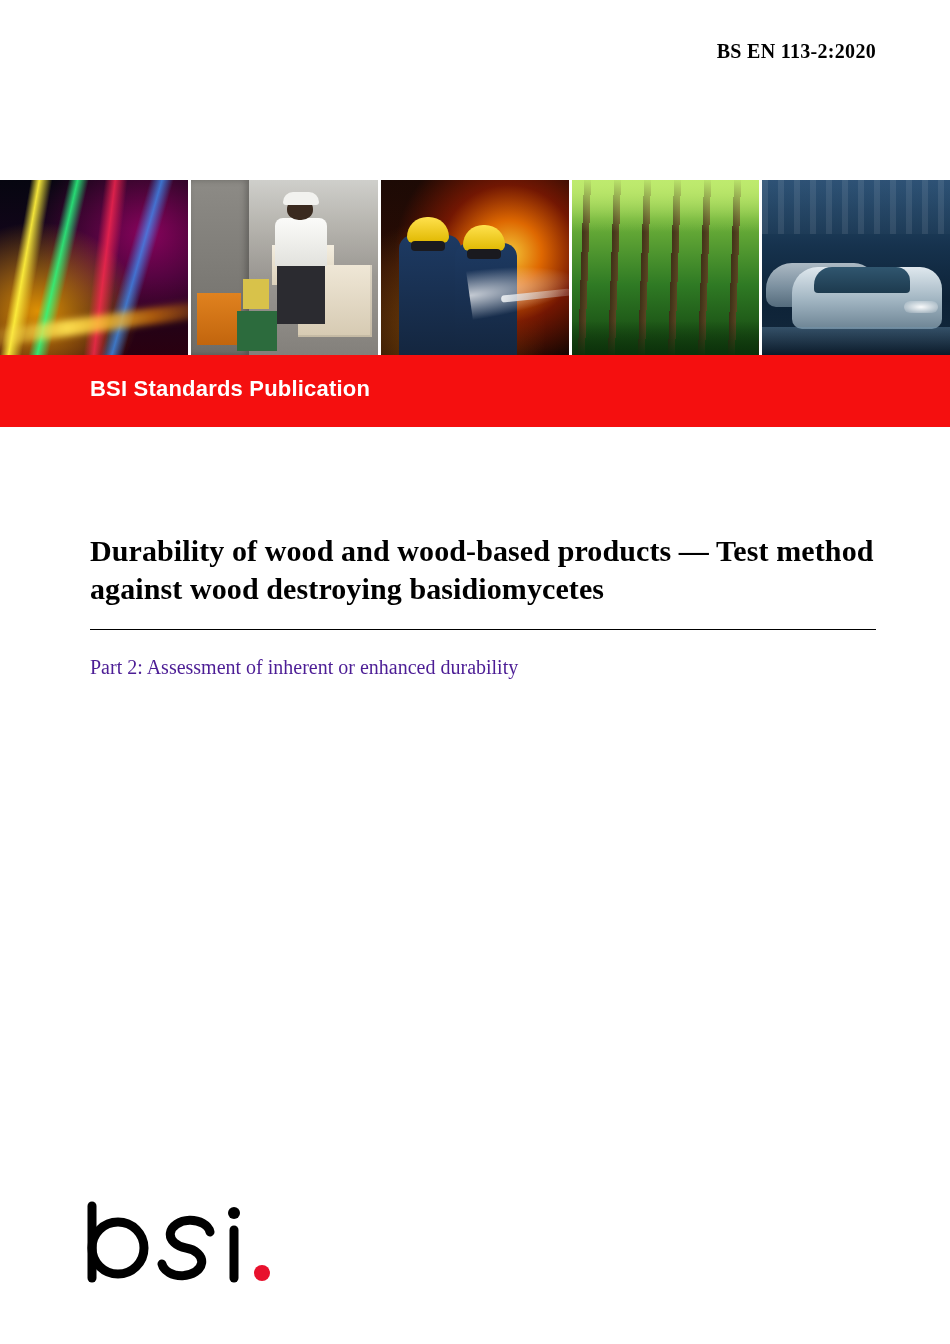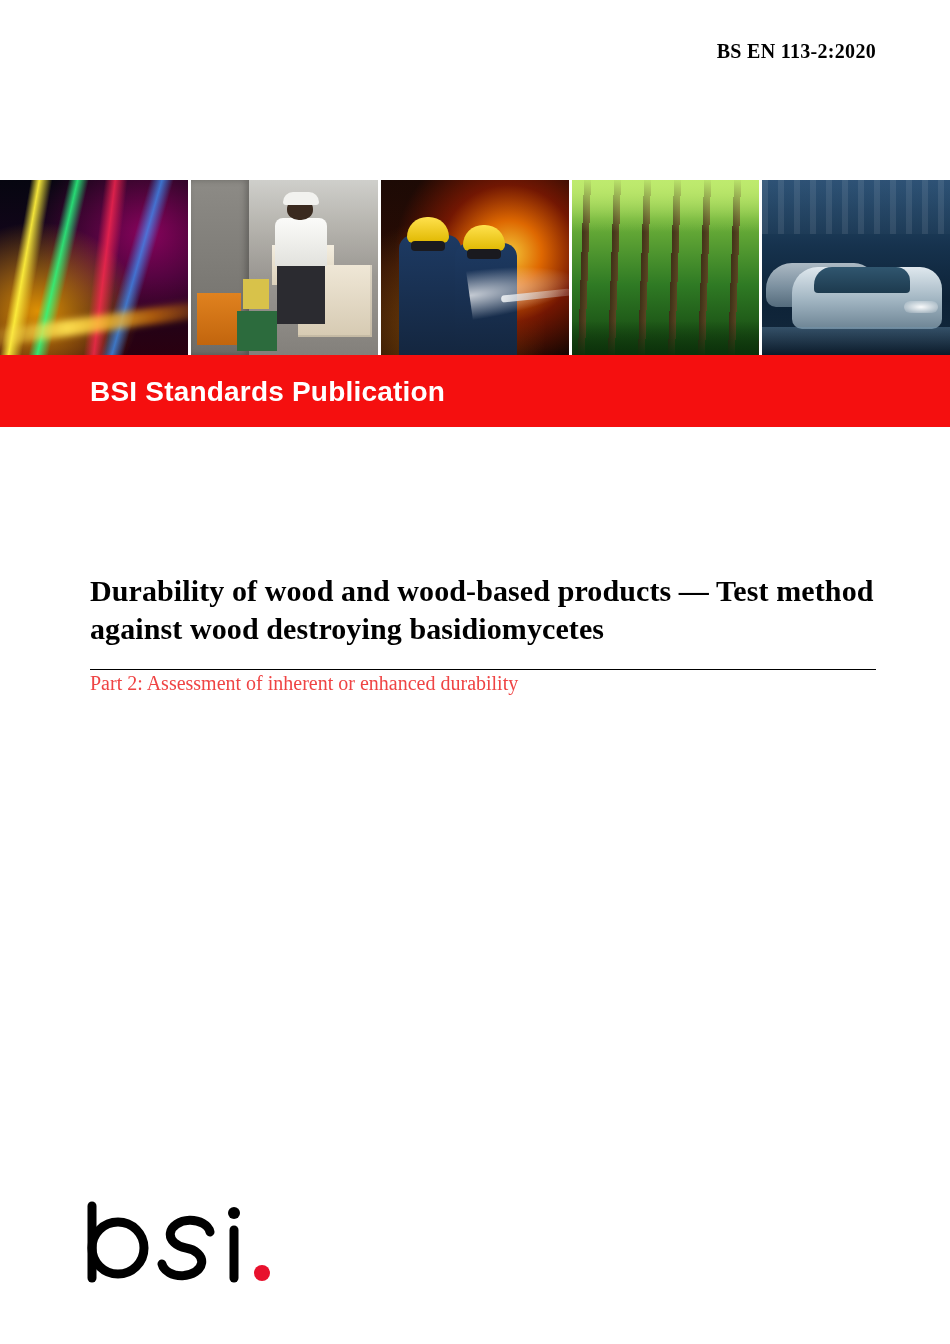--- a/index.html
+++ b/index.html
@@ -298,51 +298,52 @@
     left: 0;
     width: 950px;
     height: 72px;
     background: #f50f0f;
   }
   .red-band-label {
     position: absolute;
     left: 90px;
     top: 21px;
     font-family: "Liberation Sans", sans-serif;
-    font-size: 28px;
+    font-size: 22px;
     font-weight: bold;
     color: #ffffff;
     letter-spacing: 0.2px;
   }
 
   
   .title-block {
     position: absolute;
-    top: 572px;
+    top: 532px;
     left: 90px;
     width: 786px;
   }
   .main-title {
     font-family: "Liberation Serif", serif;
     font-size: 30px;
     font-weight: bold;
     line-height: 1.28;
     color: #000000;
     margin: 0;
     letter-spacing: 0.1px;
   }
   .title-rule {
     margin-top: 20px;
     border-top: 1.5px solid #000000;
     width: 100%;
   }
   .sub-title {
+    margin-top: 24px;
     font-family: "Liberation Serif", serif;
     font-size: 20px;
-    color: #ef4444;
+    color: #4c1d95;
     line-height: 1.3;
   }
 
   
   .logo {
     position: absolute;
     left: 82px;
     bottom: 58px;
     width: 220px;
     height: 86px;

